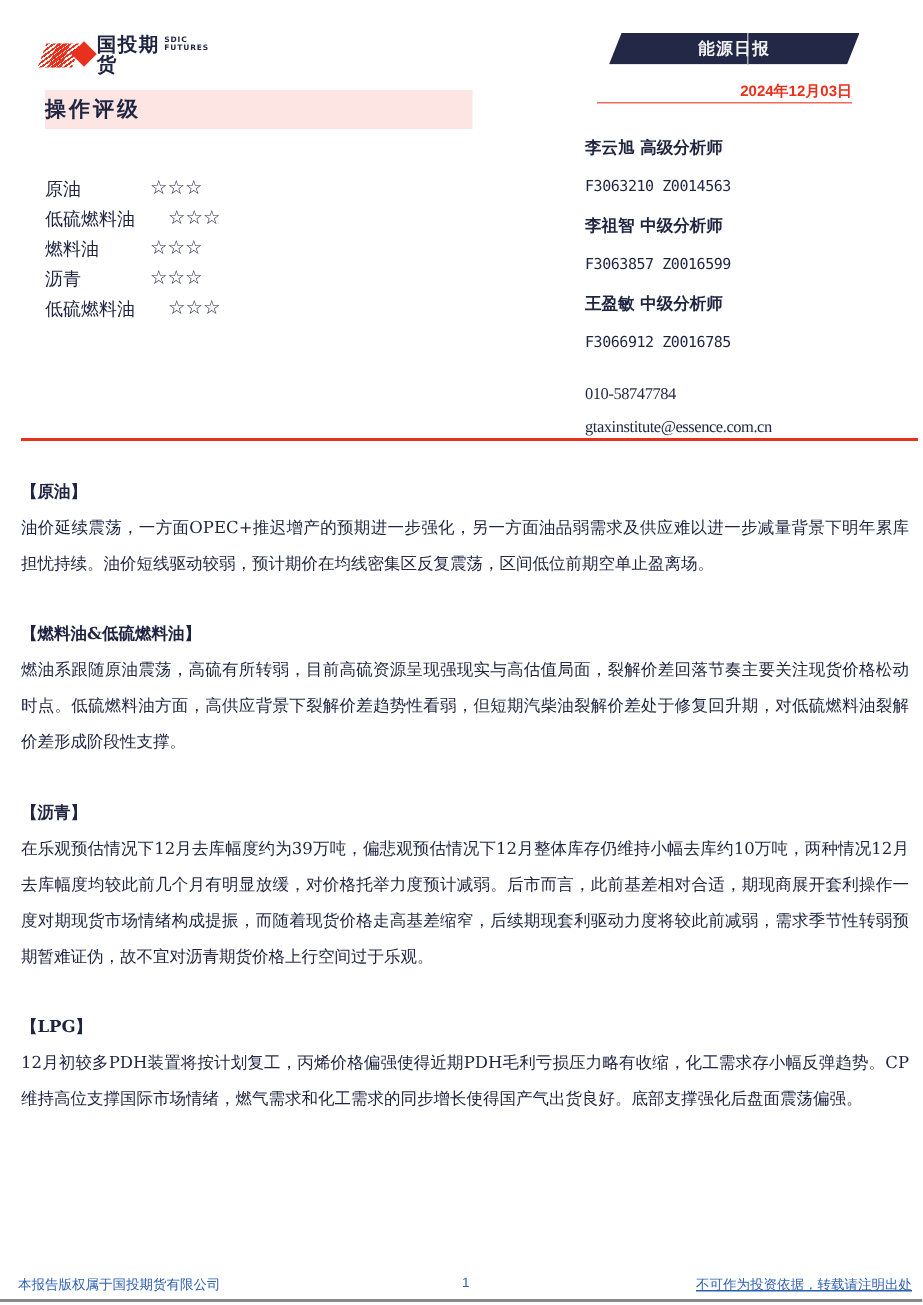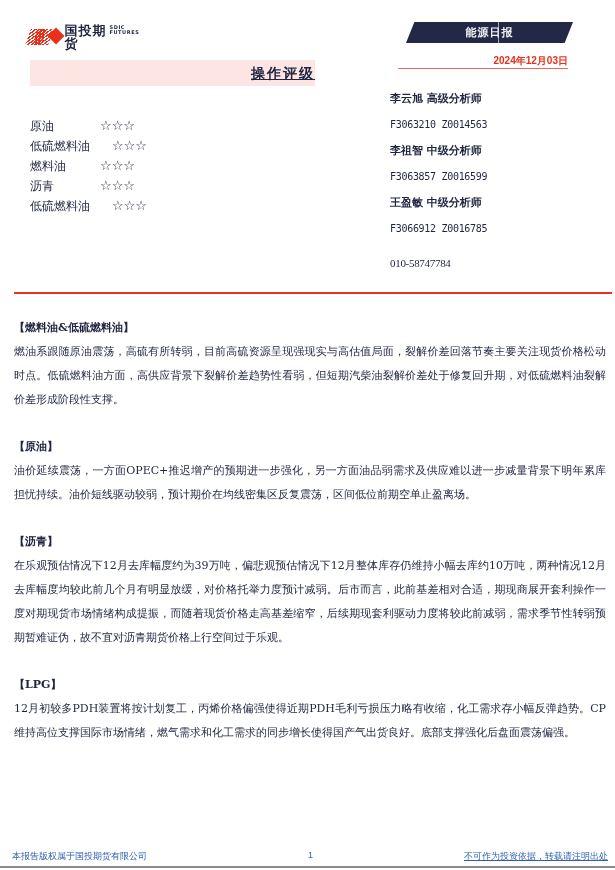--- a/index.html
+++ b/index.html
@@ -18,22 +18,22 @@
   .banner { left:406px; top:22px; width:167px; height:21px; }
   .banner-shape { position:absolute; left:0; top:0; width:167px; height:21px; background:#222845;
       clip-path:polygon(5% 0,100% 0,95% 100%,0 100%); }
   .banner-text { position:absolute; left:0; top:0; width:100%; height:21px; line-height:21px; text-align:center;
       color:#f2f2f2; font-weight:bold; font-size:11px; letter-spacing:1px; }
   .banner-divider { position:absolute; left:92px; top:0; width:1px; height:21px; background:#a6a9b8; }
   .date { left:398px; top:54px; width:170px; text-align:right; color:#e8301c; font-family:"Liberation Sans", sans-serif;
       font-weight:bold; font-size:10px; }
   .date-line { left:398px; top:68px; width:170px; height:1px; background:#ee6a5a; }
 
-  .rating-title { left:30px; top:60px; width:285px; height:26px; background:#fde5e3; text-align:right;
-      line-height:26px; font-size:14px; font-weight:bold; letter-spacing:2px; color:#1f2440;text-decoration:underline; }
+  .rating-title { left:30px; top:60px; width:285px; height:26px; background:#fde5e3; text-align:left;
+      line-height:26px; font-size:14px; font-weight:bold; letter-spacing:2px; color:#1f2440; }
   .ratings { left:30px; top:92px;margin-top:24px; }
   .rating-row { height:20px; line-height:20px; font-size:12px; display:flex; }
   .rating-name { display:inline-block; }
   .stars { color:#1f2440; font-size:13px; letter-spacing:0px; }
 
   .analysts { left:390px; top:86px; width:220px; }
   .an-name { font-size:11px; font-weight:bold; height:26px; line-height:26px; color:#1f2440; }
   .an-id { font-family:"DejaVu Sans Mono", monospace; font-size:10px; height:26px; line-height:26px; color:#1f2440; letter-spacing:-0.3px; }
   .contact { font-family:Liberation Serif, serif; font-size:11px; color:#1f2440; height:22px; line-height:22px; letter-spacing:-0.3px; }
 
@@ -99,32 +99,33 @@
 
 <div class="abs analysts">
   <div class="an-name">李云旭 高级分析师</div>
   <div class="an-id">F3063210 Z0014563</div>
   <div class="an-name">李祖智 中级分析师</div>
   <div class="an-id">F3063857 Z0016599</div>
   <div class="an-name">王盈敏 中级分析师</div>
   <div class="an-id">F3066912 Z0016785</div>
   <div style="height:10px"></div>
   <div class="contact">010-58747784</div>
+  <div class="contact">gtaxinstitute@essence.com.cn</div>
 </div>
 
 <div class="abs top-rule"></div>
 
 <div class="abs content">
   <div class="section">
+    <div class="sec-title">【原油】</div>
+    <p class="sec-body">油价延续震荡，一方面OPEC+推迟增产的预期进一步强化，另一方面油品弱需求及供应难以进一步减量背景下明年累库担忧持续。油价短线驱动较弱，预计期价在均线密集区反复震荡，区间低位前期空单止盈离场。</p>
+  </div>
+  <div class="section">
     <div class="sec-title">【燃料油&amp;低硫燃料油】</div>
     <p class="sec-body">燃油系跟随原油震荡，高硫有所转弱，目前高硫资源呈现强现实与高估值局面，裂解价差回落节奏主要关注现货价格松动时点。低硫燃料油方面，高供应背景下裂解价差趋势性看弱，但短期汽柴油裂解价差处于修复回升期，对低硫燃料油裂解价差形成阶段性支撑。</p>
-  </div>
-  <div class="section">
-    <div class="sec-title">【原油】</div>
-    <p class="sec-body">油价延续震荡，一方面OPEC+推迟增产的预期进一步强化，另一方面油品弱需求及供应难以进一步减量背景下明年累库担忧持续。油价短线驱动较弱，预计期价在均线密集区反复震荡，区间低位前期空单止盈离场。</p>
   </div>
   <div class="section">
     <div class="sec-title">【沥青】</div>
     <p class="sec-body">在乐观预估情况下12月去库幅度约为39万吨，偏悲观预估情况下12月整体库存仍维持小幅去库约10万吨，两种情况12月去库幅度均较此前几个月有明显放缓，对价格托举力度预计减弱。后市而言，此前基差相对合适，期现商展开套利操作一度对期现货市场情绪构成提振，而随着现货价格走高基差缩窄，后续期现套利驱动力度将较此前减弱，需求季节性转弱预期暂难证伪，故不宜对沥青期货价格上行空间过于乐观。</p>
   </div>
   <div class="section">
     <div class="sec-title">【LPG】</div>
     <p class="sec-body">12月初较多PDH装置将按计划复工，丙烯价格偏强使得近期PDH毛利亏损压力略有收缩，化工需求存小幅反弹趋势。CP维持高位支撑国际市场情绪，燃气需求和化工需求的同步增长使得国产气出货良好。底部支撑强化后盘面震荡偏强。</p>
   </div>
 </div>

